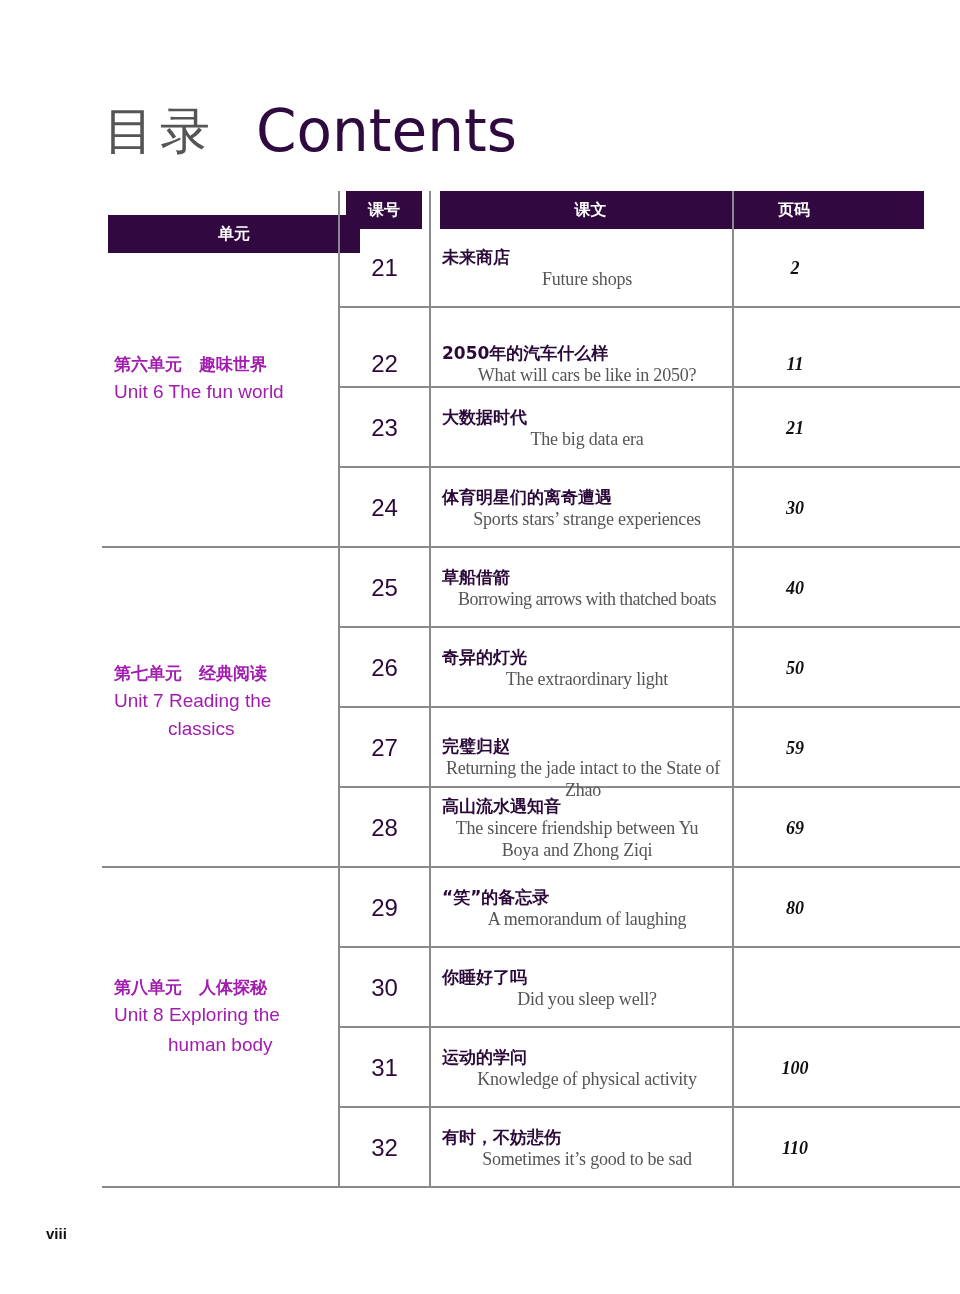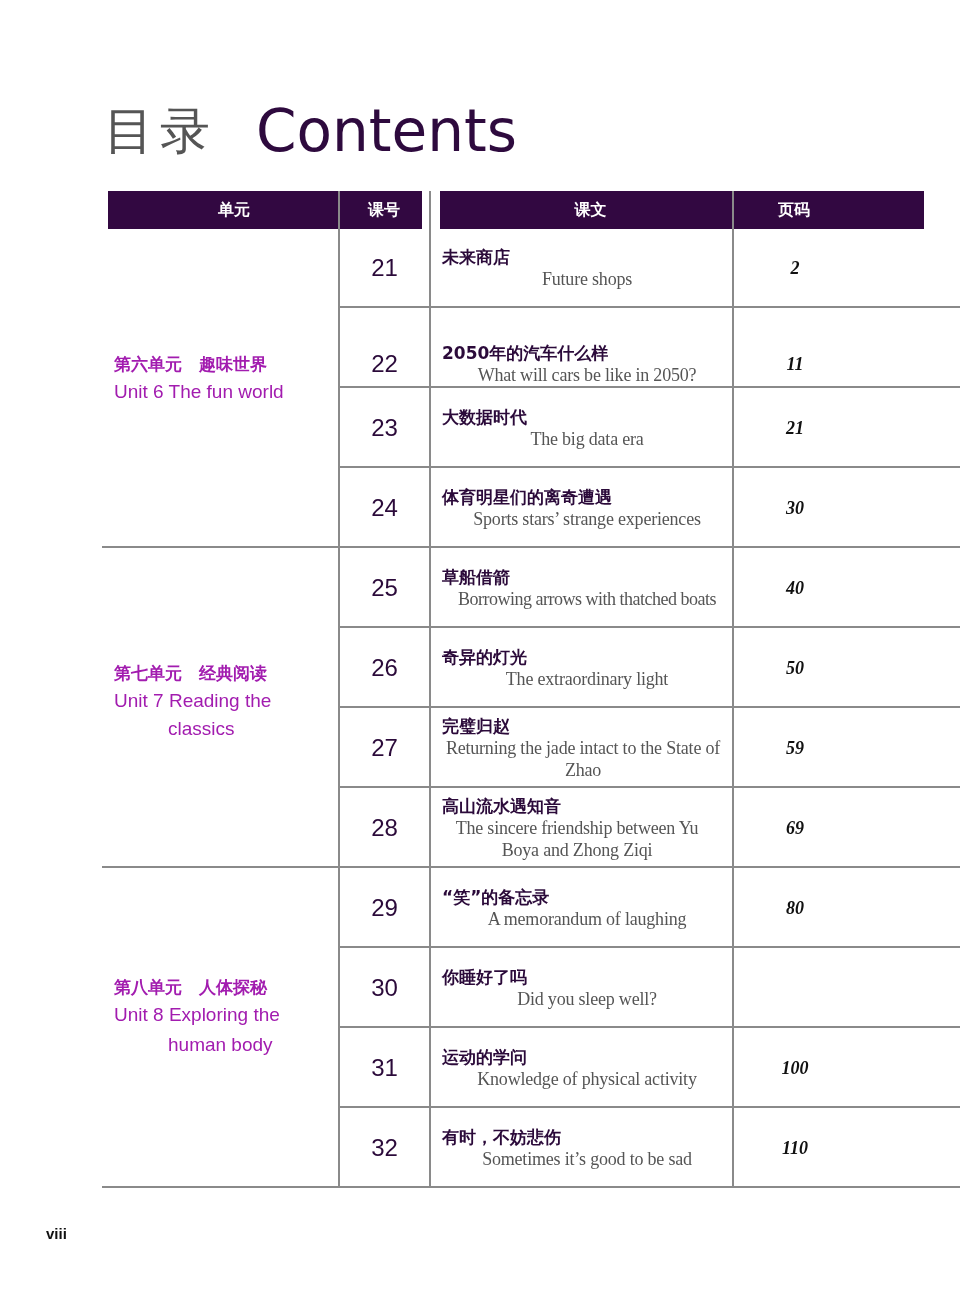--- a/index.html
+++ b/index.html
@@ -22,21 +22,21 @@
   .footer { position: absolute; left: 46px; top: 1225px; font-family: "Liberation Sans", sans-serif; font-weight: bold; font-size: 15px; color: #111111; }
 </style>
 </head>
 <body>
 
 <div class="title">
   <span class="title-cn">目录</span>
   <span class="title-en">Contents</span>
 </div>
 
-<div class="hdr" style="left:108px;width:252px;">单元</div>
+<div class="hdr" style="left:108px;width:252px;margin-top:24px;">单元</div>
 <div class="hdr" style="left:346px;width:76px;">课号</div>
 <div class="hdr" style="left:440px;width:301px;">课文</div>
 <div class="hdr" style="left:741px;width:183px;justify-content:flex-start;padding-left:37px;box-sizing:border-box;">页码</div>
 
 <div class="vline" style="left:338px;top:191px;height:997px;"></div>
 <div class="vline" style="left:429px;top:191px;height:997px;"></div>
 <div class="vline" style="left:732px;top:191px;height:997px;"></div>
 
 <div class="hline" style="left:339px;width:621px;top:306px;"></div>
 <div class="hline" style="left:339px;width:621px;top:386px;"></div>
@@ -109,21 +109,21 @@
 <div class="row" style="top:628px;">
   <div class="num">26</div>
   <div class="lesson">
       <div class="lesson-cn">奇异的灯光</div>
       <div class="lesson-en">The extraordinary light</div>
     </div>
   <div class="page">50</div>
 </div>
 <div class="row" style="top:708px;">
   <div class="num">27</div>
-  <div class="lesson" style="width:282px;">
+  <div class="lesson" style="width:282px;margin-top:20px;">
       <div class="lesson-cn">完璧归赵</div>
       <div class="lesson-en">Returning the jade intact to the State of Zhao</div>
     </div>
   <div class="page">59</div>
 </div>
 <div class="row" style="top:788px;">
   <div class="num">28</div>
   <div class="lesson" style="width:270px;">
       <div class="lesson-cn">高山流水遇知音</div>
       <div class="lesson-en">The sincere friendship between Yu Boya and Zhong Ziqi</div>

